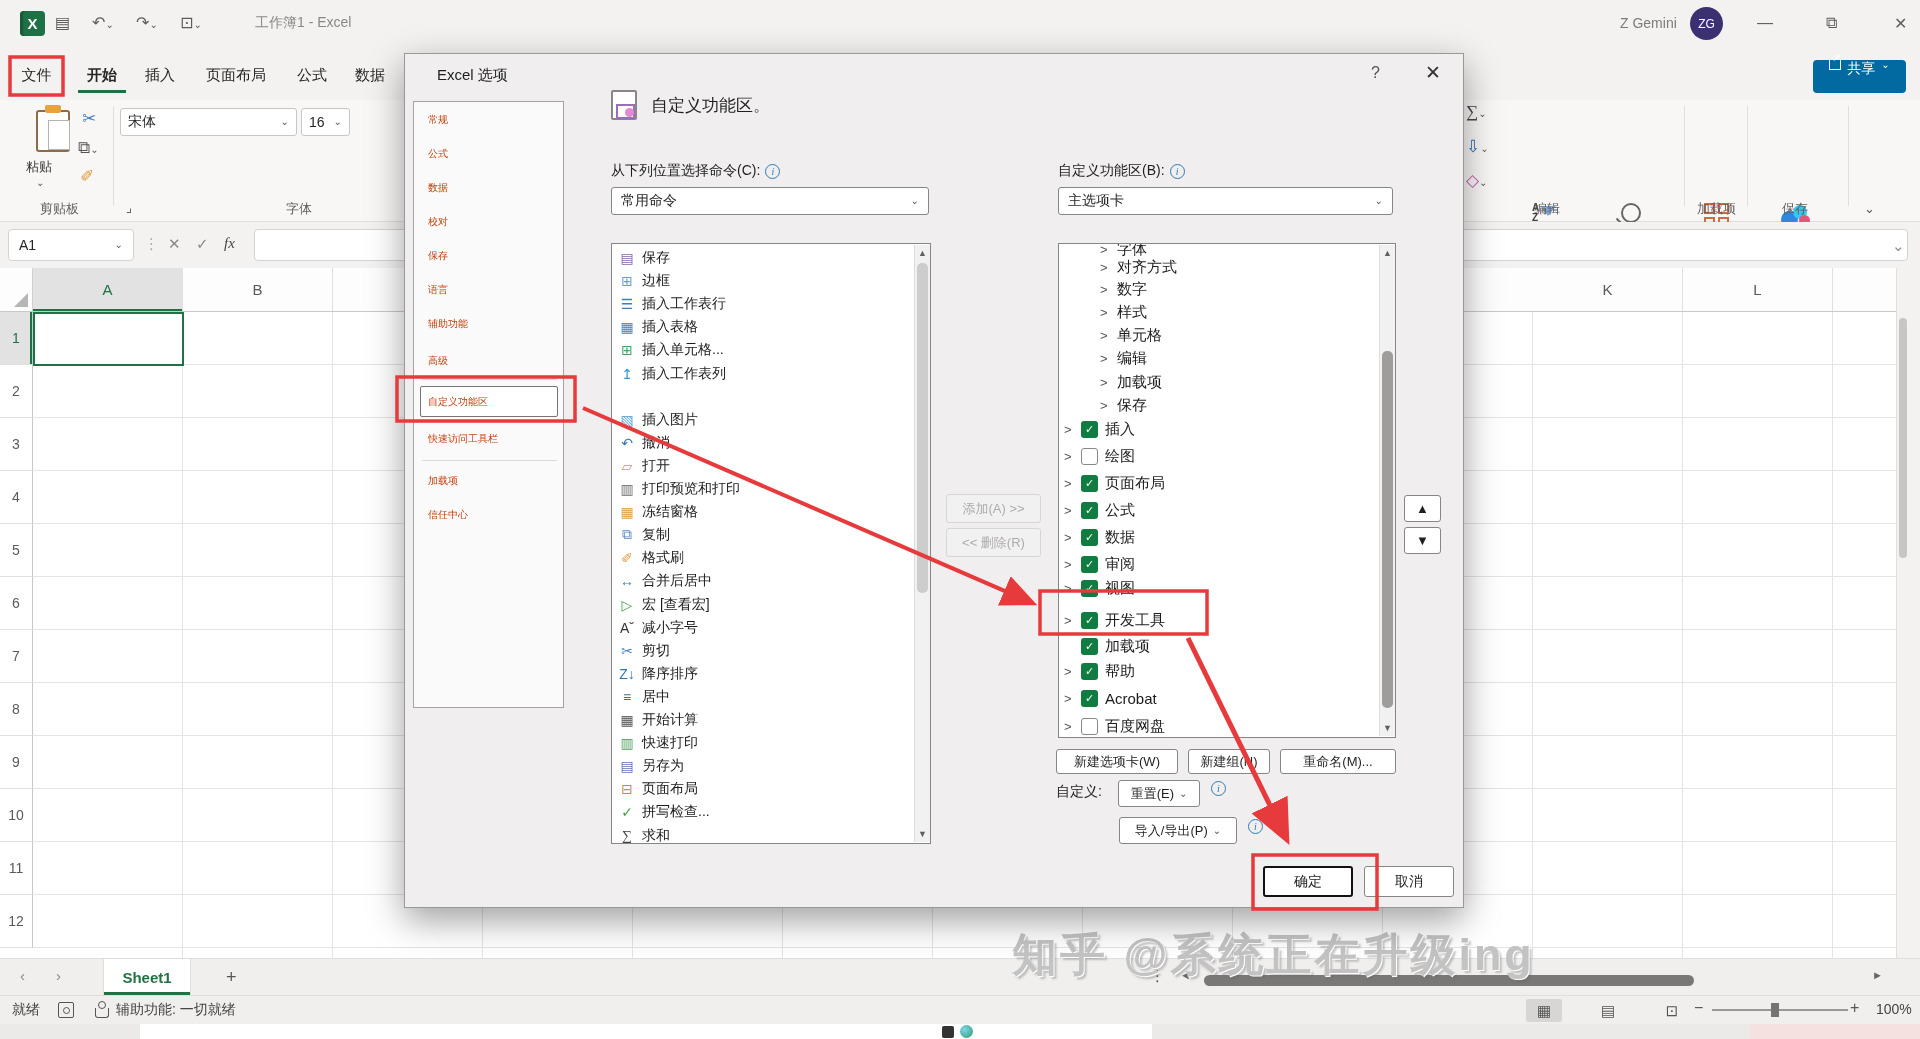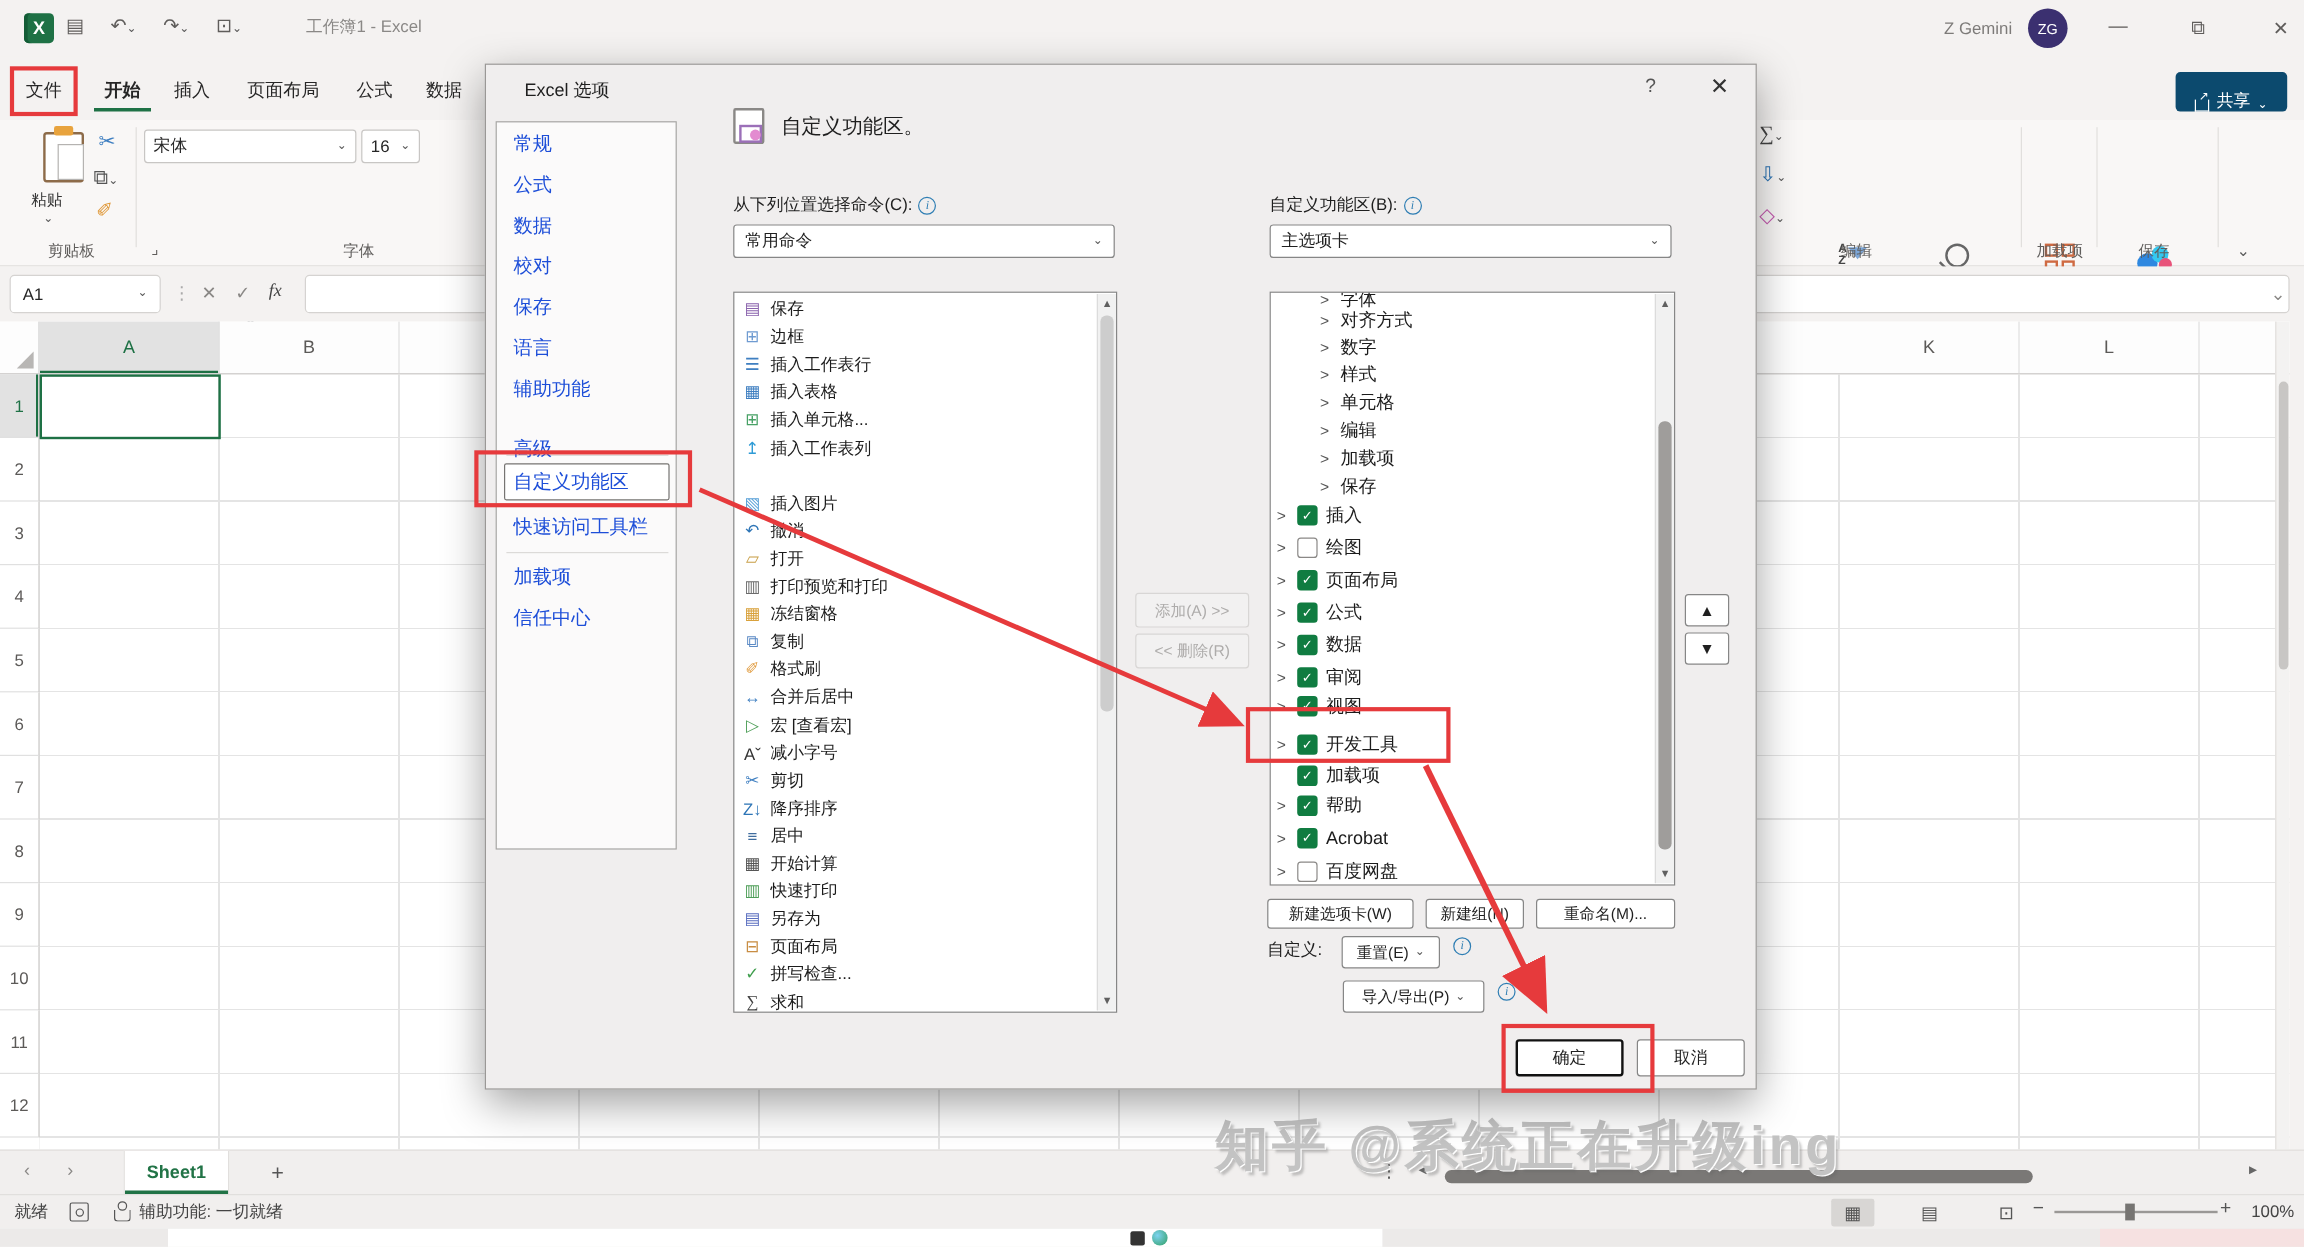--- a/index.html
+++ b/index.html
@@ -16,21 +16,21 @@
 .mag{width:12px;height:12px;border:2px solid #8d8b89;border-radius:50%;position:relative;}
 .mag:after{content:"";position:absolute;left:10px;top:10px;width:6px;height:2px;background:#8d8b89;transform:rotate(45deg);}
 #searchbox span{font-size:14px;color:#8a8886;}
 #account{position:absolute;left:1620px;top:15px;font-size:14px;color:#7d7b79;}
 #avatar{position:absolute;left:1690px;top:7px;width:33px;height:33px;border-radius:50%;background:#3b3070;color:#fff;font-size:12px;display:flex;align-items:center;justify-content:center;}
 .winctl{position:absolute;top:14px;font-size:16px;color:#5f5d5b;}
 
 #tabsrow{position:absolute;left:0;top:47px;width:1920px;height:53px;background:#f4f2f1;}
 .rtab{position:absolute;top:11px;height:35px;display:flex;align-items:center;justify-content:center;font-size:15px;color:#262626;}
 .rtab.active{font-weight:bold;box-shadow:inset 0 -3px 0 #1e7145;}
-#sharebtn{position:absolute;left:1813px;top:60px;width:93px;height:33px;background:#0c4a6e;border-radius:4px;color:#fff;font-size:14px;display:flex;align-items:flex-end;justify-content:center;gap:6px;z-index:5;}
+#sharebtn{position:absolute;left:1813px;top:60px;width:93px;height:33px;background:#0369a1;border-radius:4px;color:#fff;font-size:14px;display:flex;align-items:flex-start;justify-content:center;gap:6px;z-index:5;}
 .shareico{width:12px;height:10px;border:1.5px solid #fff;border-top:none;position:relative;}
 .shareico:after{content:"↗";position:absolute;left:2px;top:-8px;font-size:10px;color:#fff;}
 
 #ribbon{position:absolute;left:0;top:100px;width:1920px;height:122px;background:#f9f7f6;border-bottom:1px solid #e1dfdd;}
 .glabel{position:absolute;top:100px;font-size:13px;color:#605e5c;}
 .gdiv{position:absolute;top:6px;width:1px;height:100px;background:#e1dfdd;}
 .clipico{position:absolute;left:22px;top:6px;width:34px;height:42px;border:2px solid #8d6b49;border-radius:3px;background:#fff;}
 .clipico:before{content:"";position:absolute;left:7px;top:-7px;width:16px;height:8px;background:#e8a33d;border-radius:2px;}
 .clipico:after{content:"";position:absolute;left:10px;top:8px;width:20px;height:28px;background:#fff;border:1px solid #b5b3b1;}
 .smico{position:absolute;font-size:17px;}
@@ -89,21 +89,21 @@
 #bswhite{position:absolute;left:140px;top:0;width:1012px;height:15px;background:#fff;}
 #bspink{position:absolute;left:1750px;top:0;width:170px;height:15px;background:#f6e1e1;}
 .bsico1{position:absolute;left:942px;top:2px;width:12px;height:12px;background:#333;border-radius:2px;}
 .bsico2{position:absolute;left:960px;top:1px;width:13px;height:13px;border-radius:50%;background:radial-gradient(circle at 35% 35%,#7ed3f0,#2f9e62);}
 
 #dialog{position:absolute;left:404px;top:53px;width:1060px;height:855px;background:#f0eeee;border:1px solid #9a9896;box-shadow:0 12px 34px rgba(0,0,0,.38);z-index:20;font-size:14px;color:#1f1f1f;}
 #dlg-title{position:absolute;left:32px;top:12px;font-size:15px;}
 #dlg-help{position:absolute;left:966px;top:10px;font-size:16px;color:#555;}
 #dlg-close{position:absolute;left:1020px;top:7px;font-size:19px;color:#333;}
 #dlg-side{position:absolute;left:8px;top:47px;width:151px;height:607px;background:#fbfafa;border:1px solid #a6a4a2;}
-.sideitem{position:absolute;left:14px;height:24px;display:flex;align-items:center;font-size:16px;color:#1d4ed8;white-space:nowrap;}
+.sideitem{position:absolute;left:14px;height:24px;display:flex;align-items:center;font-size:10px;color:#c2410c;white-space:nowrap;}
 #side-selbox{position:absolute;left:6px;top:284px;width:138px;height:31px;background:#fff;border:1px solid #767472;border-radius:2px;}
 .sidediv{position:absolute;left:8px;width:135px;height:1px;background:#dcdad8;}
 #hdr-ico{position:absolute;left:206px;top:36px;width:26px;height:30px;border:2px solid #8a8886;border-radius:2px;background:#fff;}
 #hdr-ico:before{content:"";position:absolute;left:3px;top:12px;width:15px;height:11px;border:2px solid #9b6fb8;}
 #hdr-ico:after{content:"";position:absolute;left:12px;top:16px;width:9px;height:9px;border-radius:50%;background:#e38bd0;}
 #dlg-header{position:absolute;left:246px;top:40px;font-size:17px;}
 .dlabel{position:absolute;display:flex;align-items:center;gap:5px;font-size:14px;}
 .info{width:15px;height:15px;border:1.5px solid #2d7db3;border-radius:50%;color:#2d7db3;font-size:10px;display:inline-flex;align-items:center;justify-content:center;font-family:"Liberation Serif",serif;font-style:italic;flex:none;}
 .combo{position:absolute;background:#fff;border:1px solid #868686;border-radius:3px;display:flex;align-items:center;justify-content:space-between;padding:0 9px;font-size:14px;}
 .lbx{position:absolute;background:#fff;border:1px solid #868686;}
@@ -327,21 +327,21 @@
     <div id="side-selbox"></div>
     <div class="sidediv" style="top:277px;"></div>
     <div class="sidediv" style="top:358px;"></div>
   <div class="sideitem" style="top: 6px;">常规</div>
       <div class="sideitem" style="top: 40px;">公式</div>
       <div class="sideitem" style="top: 74px;">数据</div>
       <div class="sideitem" style="top: 108px;">校对</div>
       <div class="sideitem" style="top: 142px;">保存</div>
       <div class="sideitem" style="top: 176px;">语言</div>
       <div class="sideitem" style="top: 210px;">辅助功能</div>
-      <div class="sideitem" style="top: 260px;">高级</div>
+      <div class="sideitem" style="top: 247px;">高级</div>
       <div class="sideitem" style="top: 288px;">自定义功能区</div>
       <div class="sideitem" style="top: 325px;">快速访问工具栏</div>
       <div class="sideitem" style="top: 367px;">加载项</div>
       <div class="sideitem" style="top: 401px;">信任中心</div>
     </div>
 
   <div id="hdr-ico"></div>
   <div id="dlg-header">自定义功能区。</div>
 
   <div class="dlabel" style="left:206px;top:108px;">

